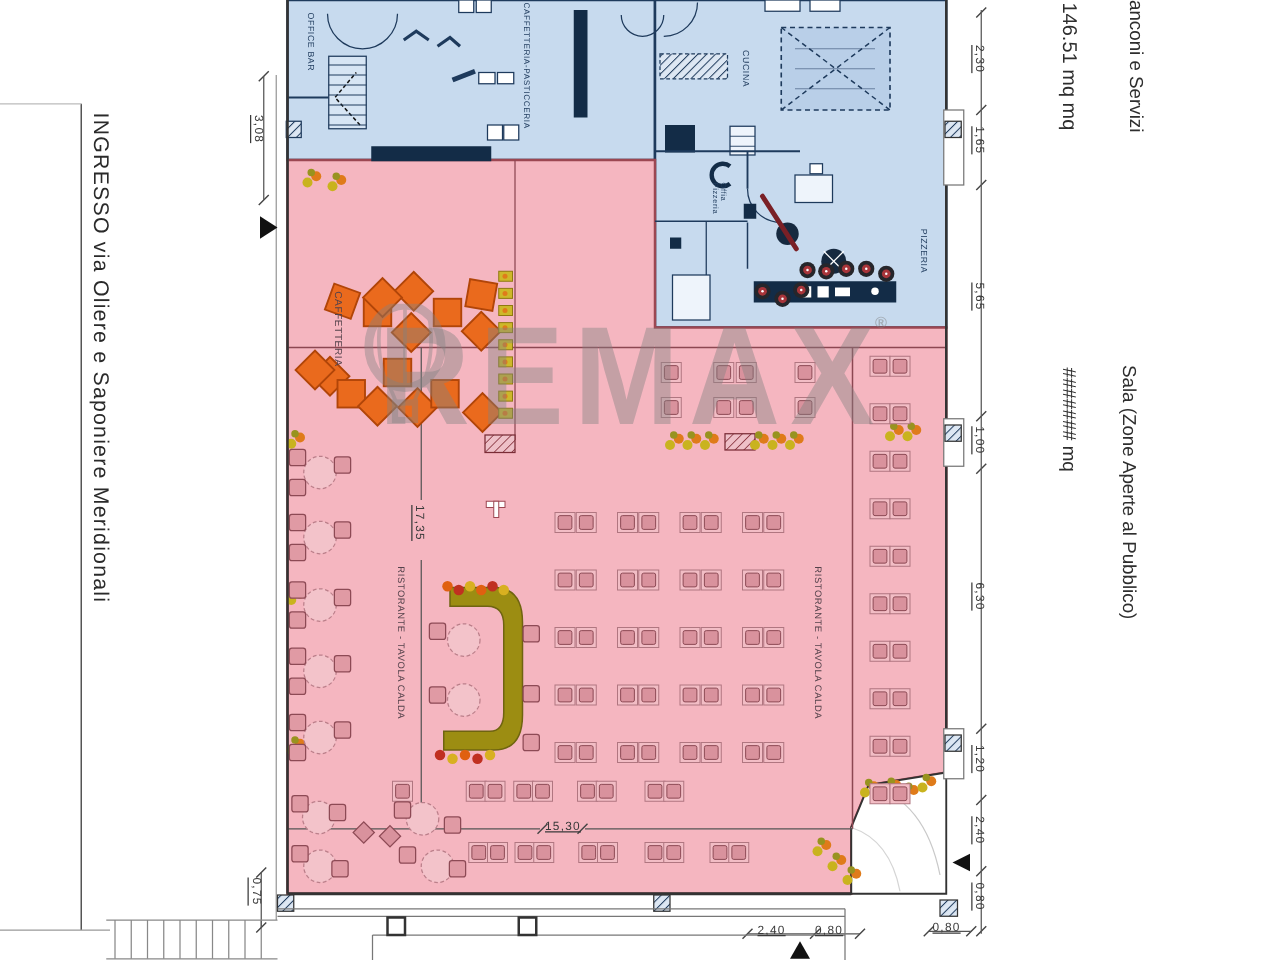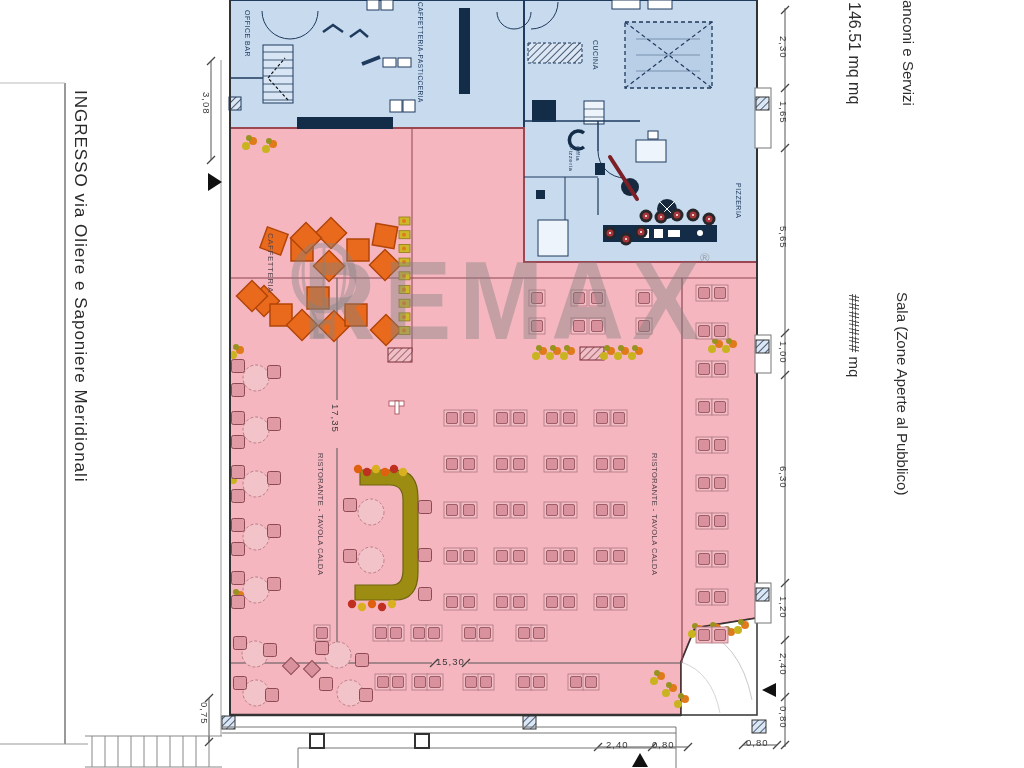--- a/index.html
+++ b/index.html
@@ -3,21 +3,21 @@
 <meta charset="utf-8">
 <style>
   html,body{margin:0;padding:0;background:#fff;}
   #canvas{position:relative;width:1024px;height:768px;background:#ffffff;overflow:hidden;
           font-family:"Liberation Sans",sans-serif;}
   #plan-svg{position:absolute;left:0;top:0;z-index:1;}
   .v{position:absolute;writing-mode:vertical-rl;white-space:nowrap;z-index:3;color:#2e2e2e;
      font-family:"Liberation Sans",sans-serif;}
   .h{position:absolute;white-space:nowrap;z-index:3;color:#2e2e2e;
      font-family:"Liberation Sans",sans-serif;}
-  .dim{font-size:9.5px;color:#3a3a3a;letter-spacing:1px;}
+  .dim{font-size:9.5px;color:#3a3a3a;letter-spacing:1px;text-decoration:underline;}
   .room{color:#1e3a5c;letter-spacing:.5px;}
   .roompink{color:#54424b;letter-spacing:.5px;}
   .big{font-size:15px;color:#2a2a2a;letter-spacing:1px;}
   #wm-text{position:absolute;left:303px;top:236px;z-index:6;
      font:800 112px "Liberation Sans",sans-serif;color:#828282;opacity:.42;
      letter-spacing:9px;transform:scaleX(.9);transform-origin:left top;}
   #wm-reg{position:absolute;left:700px;top:250px;z-index:6;font:700 13px "Liberation Sans",sans-serif;
      color:#828282;opacity:.5;}
   #wm-balloon{position:absolute;left:291px;top:243px;z-index:6;opacity:.40;}
 </style>

